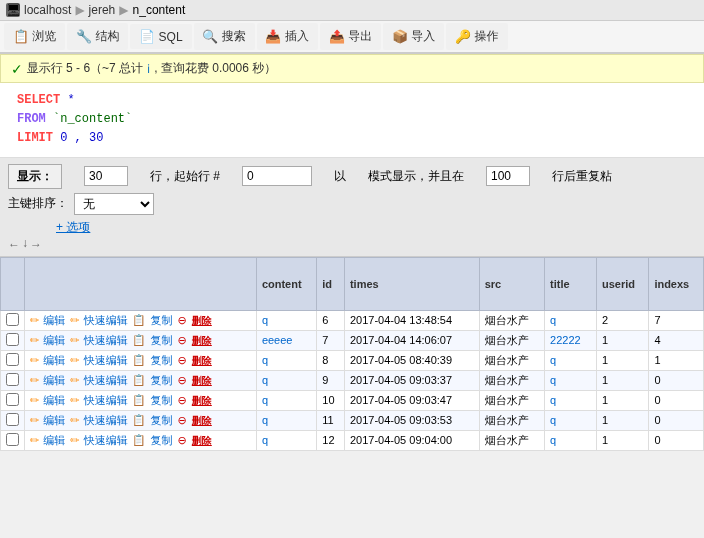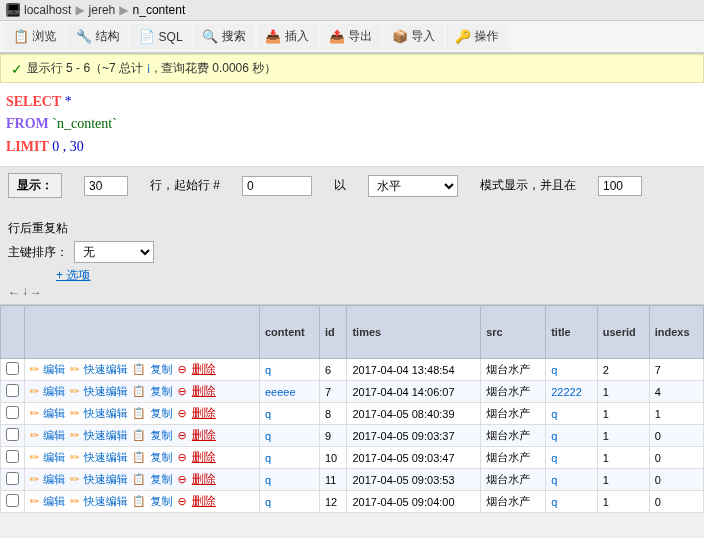--- a/index.html
+++ b/index.html
@@ -57,24 +57,24 @@
       display: flex;
       align-items: center;
       gap: 4px;
     }
     .status-bar .check-icon { color: green; font-size: 14px; }
     .status-bar .info-icon { color: #1a7abf; }
 
     
     .sql-area {
       background: #fff;
-      padding: 8px 6px;
+      padding: 8px 17px;
       border-bottom: 1px solid #ddd;
-      font-family: Liberation Serif, serif;
-      font-size: 14px;
+      font-family: Liberation Mono, monospace;
+      font-size: 12px;
       line-height: 1.6;
       min-height: 70px;
     }
     .sql-select { color: #ff4444; font-weight: bold; }
     .sql-from { color: #8b5cf6; font-weight: bold; }
     .sql-limit { color: #ff4444; font-weight: bold; margin-top: 36px; }
     .sql-table { color: #006600; }
     .sql-star { color: #0000cc; }
     .sql-num { color: #0000cc; }
 
@@ -155,22 +155,23 @@
     }
     td.col-check { text-align: center; }
     .edit-link { color: #0066cc; text-decoration: none; margin-right: 2px; }
     .edit-icon { color: #ff8800; margin-right: 1px; cursor: pointer; }
     .copy-icon { color: #0088cc; cursor: pointer; margin-right: 1px; }
     .del-btn {
       color: #cc0000;
       background: none;
       border: none;
       cursor: pointer;
-      font-size: 12px;
+      font-size: 10px;
       padding: 0 2px;
+      font-weight: bold;
     }
     .red-circle { color: #cc0000; }
   </style>
 </head>
 <body>
 
 <div class="breadcrumb-bar">
   <span class="server-icon">🖥</span>
   <a href="#" class="breadcrumb-link">localhost</a>
   <span class="breadcrumb-sep">▶</span>
@@ -236,24 +237,20 @@
   </div>
 </div>
 
 <div class="controls-area">
   <div class="controls-row1">
     <button class="display-btn">显示：</button>
     <input class="ctrl-input ctrl-input-sm" type="text" value="30" style="">
     <span>行，起始行 #</span>
     <input class="ctrl-input ctrl-input-md" type="text" value="0" style="">
     <span>以</span>
-    <select class="ctrl-select ctrl-select-lg">
-      <option>水平</option>
-      <option>垂直</option>
-    </select>
     <span>模式显示，并且在</span>
     <input class="ctrl-input ctrl-input-sm" type="text" value="100" style="">
     <span>行后重复粘</span>
   </div>
   <div class="controls-row2">
     <span>主键排序：</span>
     <select class="ctrl-select ctrl-select-sm">
       <option>无</option>
       <option>ASC</option>
       <option>DESC</option>

